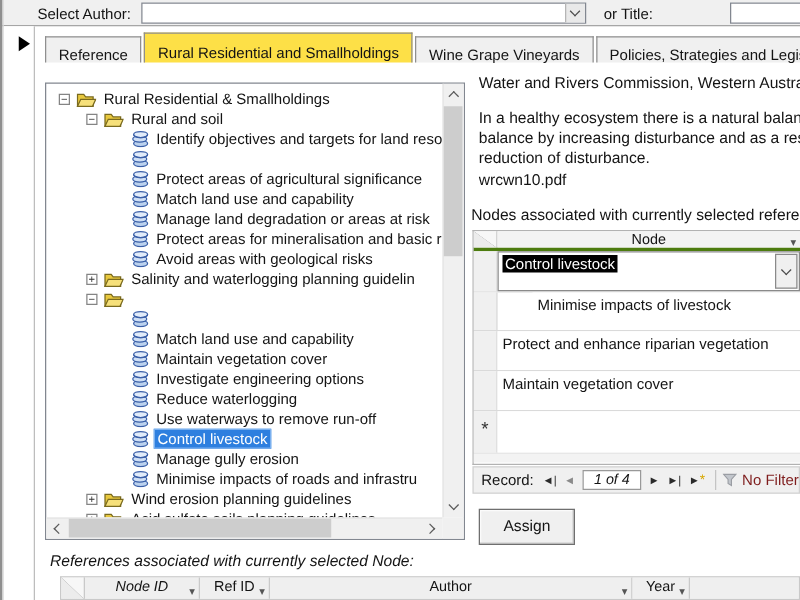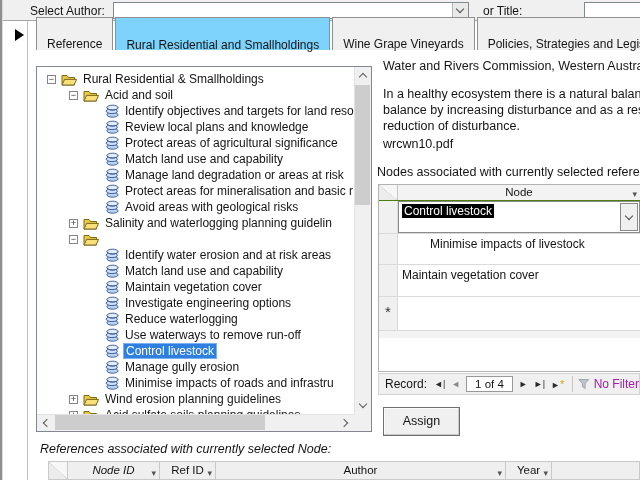--- a/index.html
+++ b/index.html
@@ -21,23 +21,23 @@
   #author-combo { left:113px; top:2px; width:356px; height:17px; background:#fff; border:1px solid #828790; }
   #author-combo .drop { position:absolute; right:0; top:0; width:16px; height:15px;
     background:#e9e9e9; border-left:1px solid #b5b5b5; }
   .chev { position:absolute; left:4px; top:3px; width:6px; height:6px;
     border-right:1px solid #4a4a4a; border-bottom:1px solid #4a4a4a; transform:rotate(45deg); }
   #or-title-label { left:483px; top:4px; }
   #title-input { left:584px; top:2px; width:70px; height:17px; background:#fff; border:1px solid #828790; }
 
   
   #tab-strip { left:36px; top:26px; height:24px; display:flex; align-items:flex-end; }
-  .tab { height:21px; margin-right:2px; padding:16px 10px; background:#f0f0f0;
+  .tab { height:21px; margin-right:2px; padding:4px 10px; background:#f0f0f0;
     border:1px solid #8f8f8f; border-bottom:none; font-size:12px; line-height:20px; white-space:nowrap; }
-  .tab.active { height:24px; background:#7dd3fc; line-height:23px; position:relative; z-index:2; }
+  .tab.active { height:24px; background:#fde047; line-height:23px; position:relative; z-index:2; }
 
   
   #tree-panel { left:36px; top:66px; width:336px; height:366px; background:#fff; border:1px solid #828790; }
   #tree-view { position:absolute; left:0; top:0; right:17px; bottom:17px; overflow:hidden; padding-top:4px; }
   .tree-row { height:16px; display:flex; align-items:center; white-space:nowrap; font-size:12px; }
   .tw { width:9px; height:9px; flex:0 0 9px; }
   .ebox { border:1px solid #848484; background:#fff; font-size:9px; line-height:7px; text-align:center; color:#333; }
   .ticon { margin-left:5px; margin-right:4px; display:inline-flex; }
   .tlabel { padding:0 2px; line-height:14px; }
   .tlabel.sel { background:#2e7fdf; color:#fff; border:1px solid #7ab0ef; }
@@ -57,44 +57,44 @@
 
   
   .rline { font-size:12.5px; line-height:16px; white-space:nowrap; overflow:hidden; }
   #ref-title { left:383px; top:58px; width:257px; }
   #ref-abstract { left:383px; top:86px; width:257px; }
   #ref-file { left:383px; top:136px; width:257px; }
   #nodes-label { left:377px; top:164px; width:263px; }
 
   
   #nodes-sheet { left:378px; top:184px; width:262px; height:188px; background:#fff; border:1px solid #b2b2b2; border-right:none; }
-  .ds-head { display:flex; height:16px; border-bottom:1px solid #4d7c0f; }
+  .ds-head { display:flex; height:16px; border-bottom:3px solid #4d7c0f; }
   .ds-corner { width:19px; height:100%; border-right:1px solid #c6c6c6;
     background:linear-gradient(to top right,#ececec 48%,#cfcfcf 50%,#f7f7f7 52%); }
   .ds-hcell { flex:1; background:#f3f3f3; font-size:11.5px; line-height:15px; text-align:center; position:relative; }
   .sort-ico { position:absolute; right:3px; top:2px; font-size:9px; color:#555; }
   .ds-row { display:flex; border-bottom:1px solid #dadada; }
   .ds-sel { width:19px; background:#f0f0f0; border-right:1px solid #dadada; font-size:15px; line-height:30px; text-align:center; color:#333; }
   .ds-cell { flex:1; position:relative; font-size:12px; padding:3px 2px 0 4px; background:#fff; }
   .ds-row.cur .ds-cell { outline:1px solid #8a8a8a; outline-offset:-1px; }
   .hl { background:#000; color:#fff; padding:0 2px; }
   .combo-btn { position:absolute; right:2px; top:2px; width:18px; bottom:2px;
     background:#f0f0f0; border:1px solid #8a8a8a; }
   .combo-btn .chev { left:5px; top:9px; }
   .ds-filler { height:7px; background:#f3f3f3; }
 
   
   #record-nav { left:378px; top:373px; width:262px; height:22px; background:#f0f0f0;
     border:1px solid #d2d2d2; display:flex; align-items:center; font-size:12px; }
   #record-nav .nav-glyph { font-size:9px; color:#2b2b2b; padding:0 3px; }
   #record-box { width:52px; height:16px; background:#fff; border:1px solid #999;
-    font-size:11.5px; line-height:14px; text-align:center; margin:0 3px; }
+    font-size:11.5px; line-height:14px; text-align:center; margin:0 3px;font-style:italic; }
   .nav-sep { width:1px; height:16px; background:#c4c4c4; margin:0 5px; }
   #new-rec-star { color:#d7a700; font-size:11px; }
-  #no-filter-label { color:#a21caf; margin-left:4px; white-space:nowrap; }
+  #no-filter-label { color:#7f1d1d; margin-left:4px; white-space:nowrap; }
 
   #assign-button { left:383px; top:407px; width:77px; height:29px; background:#f0f0f0;
     border:1px solid #6f6f6f; box-shadow:inset -1px -1px 0 #c9c9c9, inset 1px 1px 0 #fbfbfb;
     font-size:12.5px; text-align:center; line-height:27px; }
 
   
   #bottom-label { left:40px; top:442px; font-size:12.5px;font-style:italic; }
   #bottom-table { left:48px; top:461px; width:592px; height:19px; display:flex;
     border:1px solid #c9c9c9; background:#efefef; }
   .bt-corner { width:19px; border-right:1px solid #c9c9c9;
@@ -144,21 +144,21 @@
         <span class="tlabel">Rural Residential &amp; Smallholdings</span>
       </div>
       <div class="tree-row">
         <span class="tw ebox" style="margin-left: 32px;">−</span>
         <span class="ticon">
           <svg width="16" height="13" viewBox="0 0 16 13">
             <path d="M1 2.5h5l1.5 2H13.5V12H1z" fill="#e8c83e" stroke="#7a6a1e"></path>
             <path d="M1 12l2.6-5.6h12L13 12z" fill="#f6e07a" stroke="#7a6a1e"></path>
           </svg>
         </span>
-        <span class="tlabel">Acid and soil</span>
+        <span class="tlabel">Rural and soil</span>
       </div>
       <div class="tree-row">
         <span class="tw" style="margin-left: 54px;"></span>
         <span class="ticon">
           <svg width="14" height="14" viewBox="0 0 14 14">
             <ellipse cx="7.5" cy="10.8" rx="5.6" ry="2.4" fill="#bcd2ee" stroke="#3a5fa8"></ellipse>
             <ellipse cx="6.8" cy="7.2" rx="5.6" ry="2.4" fill="#cfdff5" stroke="#3a5fa8"></ellipse>
             <ellipse cx="7.5" cy="3.6" rx="5.6" ry="2.4" fill="#e2ecfa" stroke="#3a5fa8"></ellipse>
             <path d="M1.9 3.6c0 1.3 2.5 2.4 5.6 2.4s5.6-1.1 5.6-2.4" fill="none" stroke="#3a5fa8"></path>
           </svg>
@@ -168,21 +168,20 @@
       <div class="tree-row">
         <span class="tw" style="margin-left: 54px;"></span>
         <span class="ticon">
           <svg width="14" height="14" viewBox="0 0 14 14">
             <ellipse cx="7.5" cy="10.8" rx="5.6" ry="2.4" fill="#bcd2ee" stroke="#3a5fa8"></ellipse>
             <ellipse cx="6.8" cy="7.2" rx="5.6" ry="2.4" fill="#cfdff5" stroke="#3a5fa8"></ellipse>
             <ellipse cx="7.5" cy="3.6" rx="5.6" ry="2.4" fill="#e2ecfa" stroke="#3a5fa8"></ellipse>
             <path d="M1.9 3.6c0 1.3 2.5 2.4 5.6 2.4s5.6-1.1 5.6-2.4" fill="none" stroke="#3a5fa8"></path>
           </svg>
         </span>
-        <span class="tlabel">Review local plans and knowledge</span>
       </div>
       <div class="tree-row">
         <span class="tw" style="margin-left: 54px;"></span>
         <span class="ticon">
           <svg width="14" height="14" viewBox="0 0 14 14">
             <ellipse cx="7.5" cy="10.8" rx="5.6" ry="2.4" fill="#bcd2ee" stroke="#3a5fa8"></ellipse>
             <ellipse cx="6.8" cy="7.2" rx="5.6" ry="2.4" fill="#cfdff5" stroke="#3a5fa8"></ellipse>
             <ellipse cx="7.5" cy="3.6" rx="5.6" ry="2.4" fill="#e2ecfa" stroke="#3a5fa8"></ellipse>
             <path d="M1.9 3.6c0 1.3 2.5 2.4 5.6 2.4s5.6-1.1 5.6-2.4" fill="none" stroke="#3a5fa8"></path>
           </svg>
@@ -259,21 +258,20 @@
       <div class="tree-row">
         <span class="tw" style="margin-left: 54px;"></span>
         <span class="ticon">
           <svg width="14" height="14" viewBox="0 0 14 14">
             <ellipse cx="7.5" cy="10.8" rx="5.6" ry="2.4" fill="#bcd2ee" stroke="#3a5fa8"></ellipse>
             <ellipse cx="6.8" cy="7.2" rx="5.6" ry="2.4" fill="#cfdff5" stroke="#3a5fa8"></ellipse>
             <ellipse cx="7.5" cy="3.6" rx="5.6" ry="2.4" fill="#e2ecfa" stroke="#3a5fa8"></ellipse>
             <path d="M1.9 3.6c0 1.3 2.5 2.4 5.6 2.4s5.6-1.1 5.6-2.4" fill="none" stroke="#3a5fa8"></path>
           </svg>
         </span>
-        <span class="tlabel">Identify water erosion and at risk areas</span>
       </div>
       <div class="tree-row">
         <span class="tw" style="margin-left: 54px;"></span>
         <span class="ticon">
           <svg width="14" height="14" viewBox="0 0 14 14">
             <ellipse cx="7.5" cy="10.8" rx="5.6" ry="2.4" fill="#bcd2ee" stroke="#3a5fa8"></ellipse>
             <ellipse cx="6.8" cy="7.2" rx="5.6" ry="2.4" fill="#cfdff5" stroke="#3a5fa8"></ellipse>
             <ellipse cx="7.5" cy="3.6" rx="5.6" ry="2.4" fill="#e2ecfa" stroke="#3a5fa8"></ellipse>
             <path d="M1.9 3.6c0 1.3 2.5 2.4 5.6 2.4s5.6-1.1 5.6-2.4" fill="none" stroke="#3a5fa8"></path>
           </svg>
@@ -426,20 +424,24 @@
   <div id="nodes-sheet-body">
       <div class="ds-row cur" style="height: 33px;">
         <div class="ds-sel"></div>
         <div class="ds-cell"><span class="hl">Control livestock</span><div class="combo-btn">
             <span class="chev"></span>
           </div></div>
       </div>
       <div class="ds-row" style="height: 31px; gap: 28px;">
         <div class="ds-sel"></div>
         <div class="ds-cell"><span>Minimise impacts of livestock</span></div>
+      </div>
+      <div class="ds-row" style="height: 32px;">
+        <div class="ds-sel"></div>
+        <div class="ds-cell"><span>Protect and enhance riparian vegetation</span></div>
       </div>
       <div class="ds-row" style="height: 32px;">
         <div class="ds-sel"></div>
         <div class="ds-cell"><span>Maintain vegetation cover</span></div>
       </div>
       <div class="ds-row" style="height: 34px;">
         <div class="ds-sel">*</div>
         <div class="ds-cell"></div>
       </div>
     </div>

